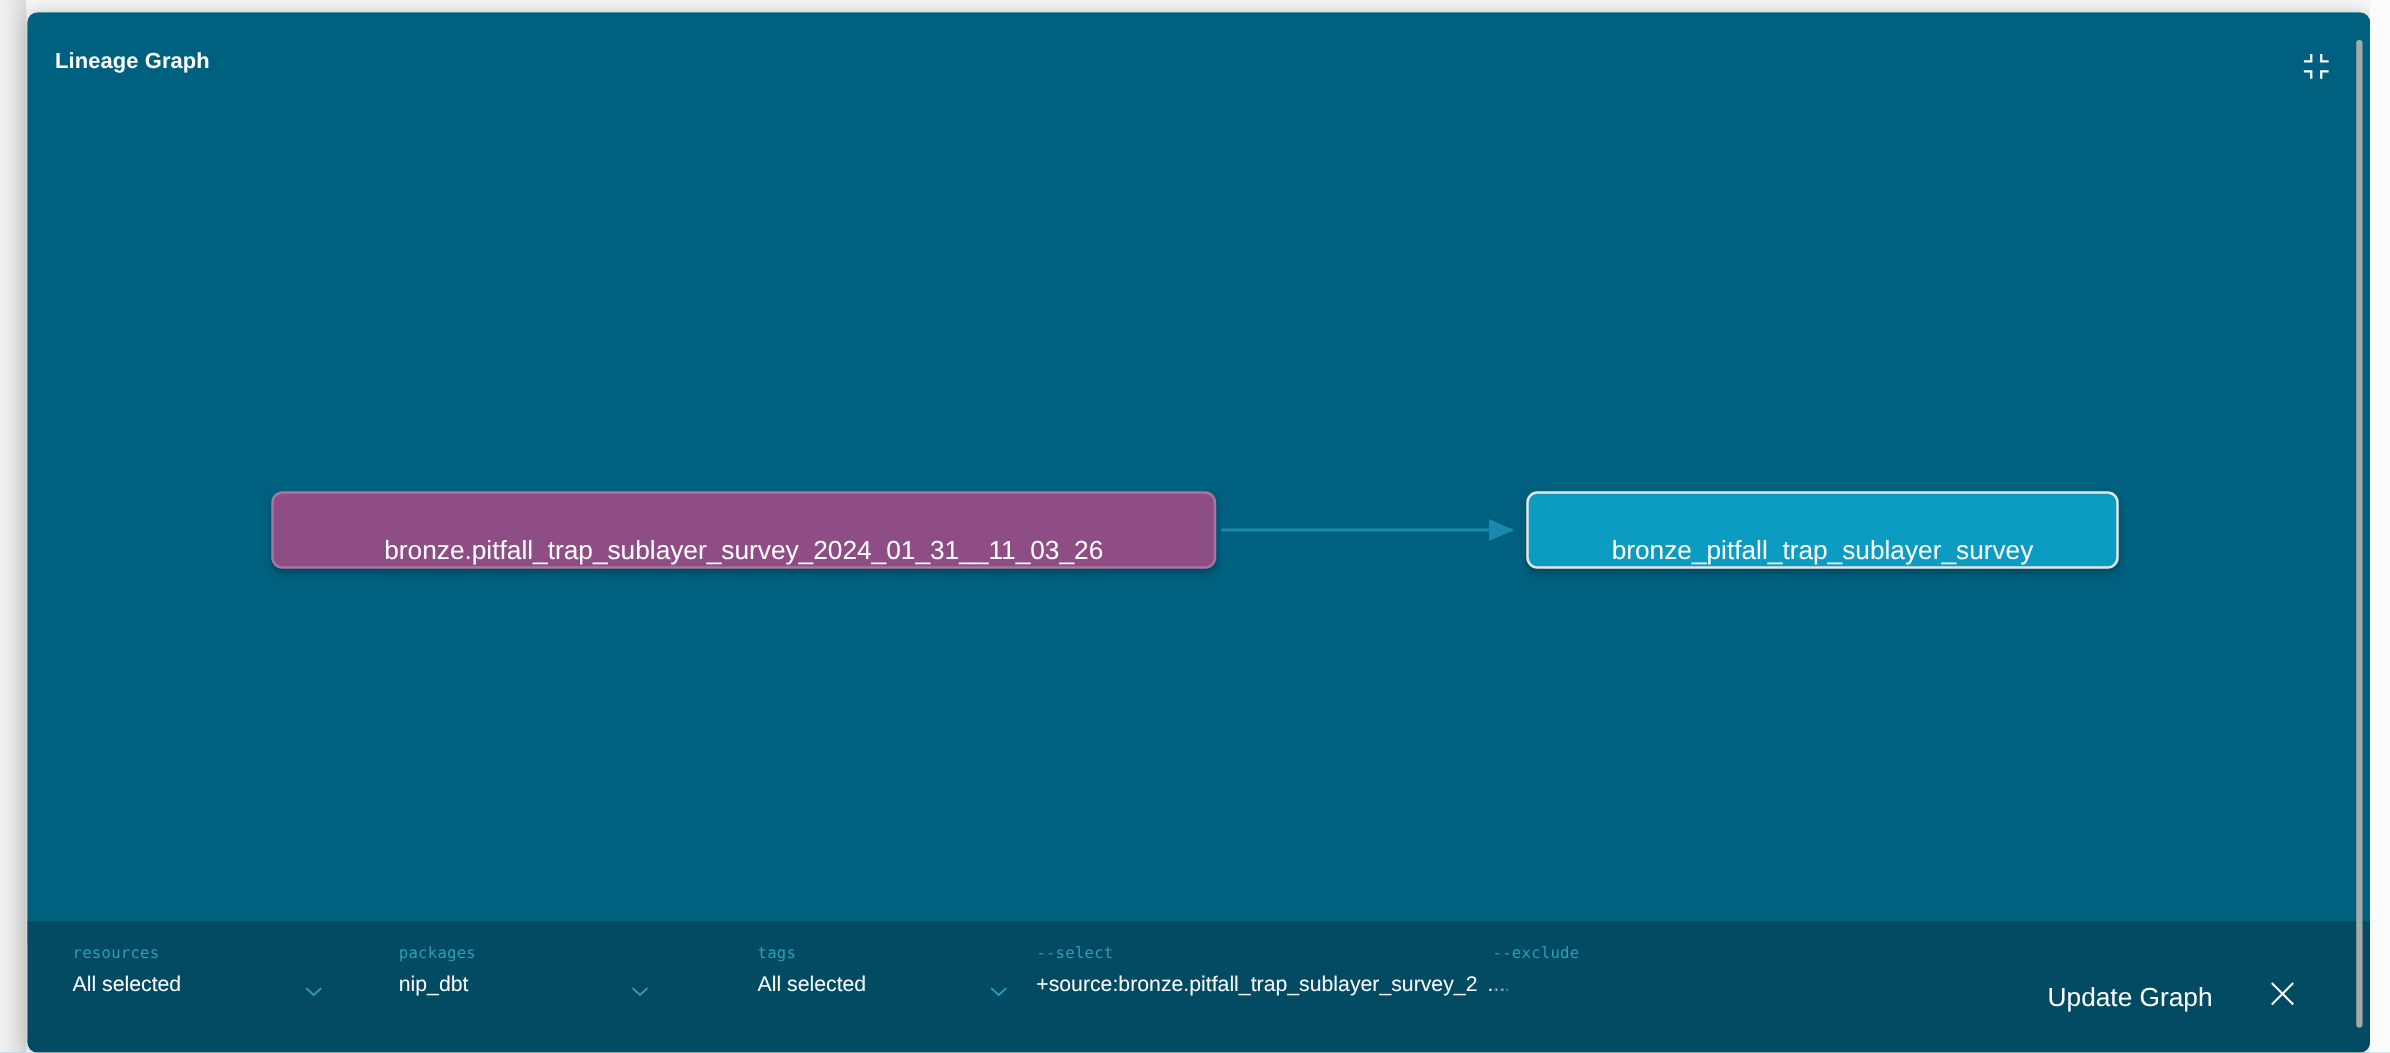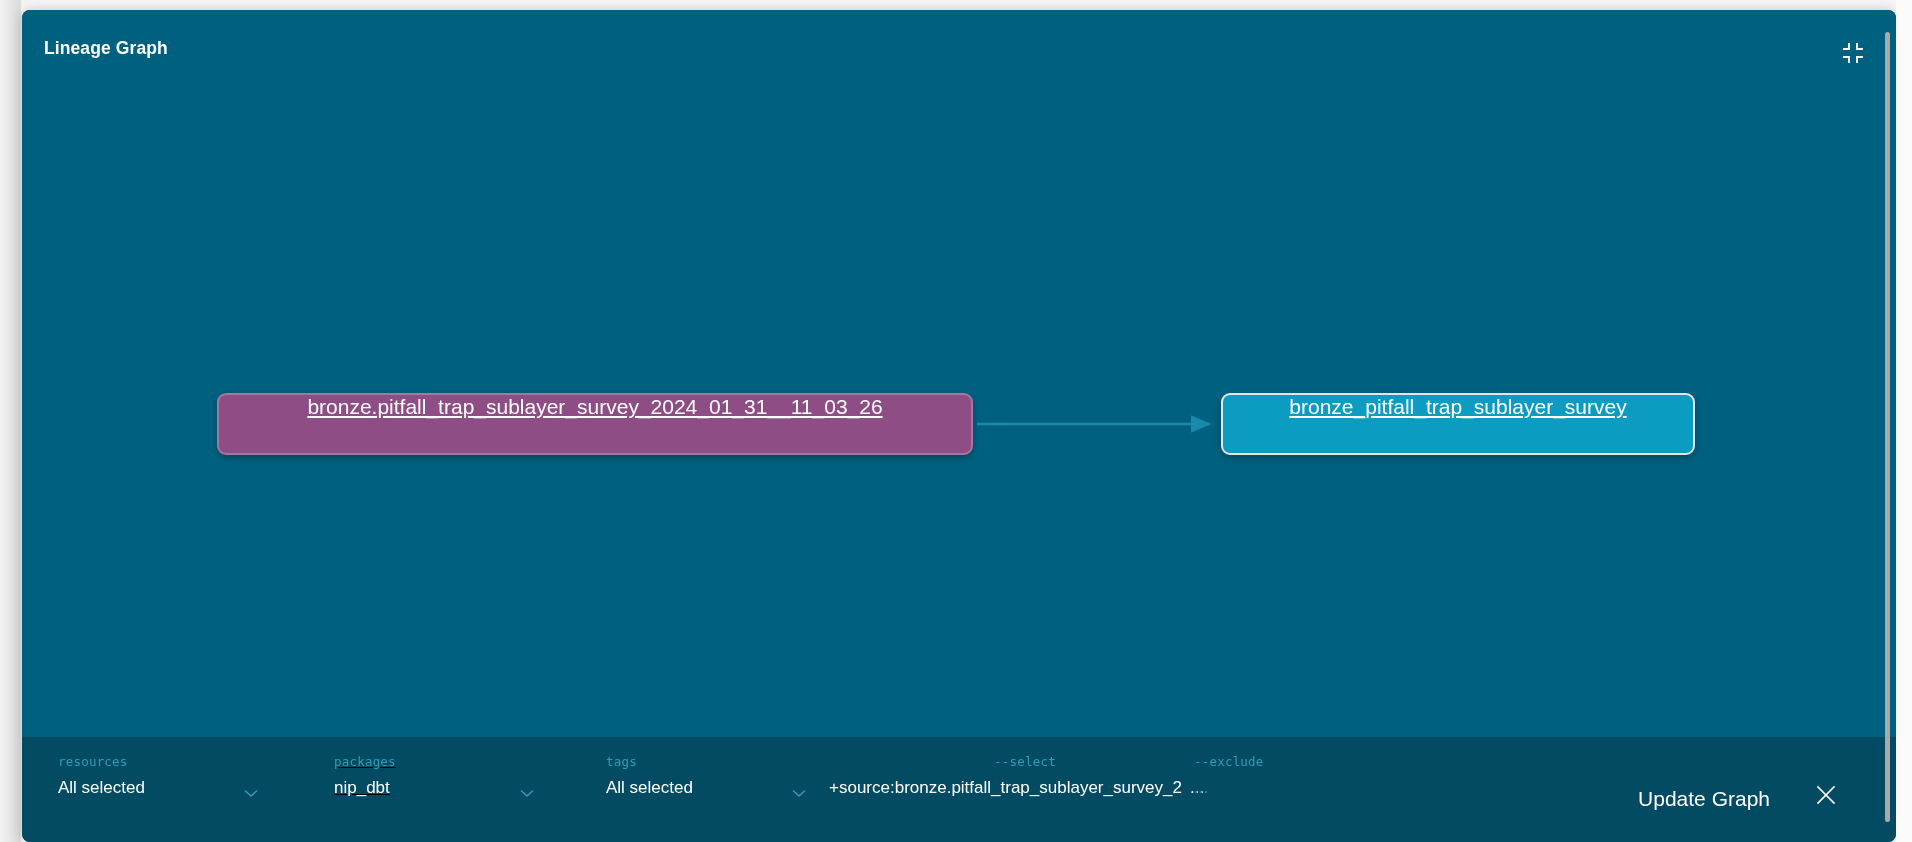--- a/index.html
+++ b/index.html
@@ -79,30 +79,29 @@
   #graph-svg {
     position: absolute;
     left: 0; top: 0;
     width: 100%;
     height: 100%;
   }
 
   .node {
     position: absolute;
     display: flex;
-    align-items: flex-start;
+    align-items: flex-end;
     justify-content: center;
     height: 62px;
     border-radius: 9px;
     color: #ffffff;
     font-size: 21px;
     white-space: nowrap;
     cursor: pointer;
     box-shadow: 0 3px 6px rgba(0,0,0,0.25);
-    text-decoration: underline;
   }
   #node-source {
     left: 195px;
     top: 307px;
     width: 756px;
     background: #8f4d85;
     border: 2px solid #a776a0;
   }
   #node-model {
     left: 1199px;
@@ -146,23 +145,23 @@
     cursor: pointer;
   }
   .select-row .control-value { flex: 1; }
   .chev {
     width: 14px;
     height: 9px;
     flex: none;
   }
 
   #group-resources { left: 36px;  width: 200px; }
-  #group-packages  { left: 312px; width: 200px; text-decoration: underline; }
+  #group-packages  { left: 297px; width: 200px; }
   #group-tags      { left: 584px; width: 200px; }
-  #group-select    { left: 807px; width: 392px; text-align: center; }
+  #group-select    { left: 807px; width: 392px; }
   #group-exclude   { left: 1172px; width: 360px; }
 
   .truncate-dots {
     color: #ffffff;
     font-size: 17px;
     margin-left: 8px;
   }
   #select-value-row { display: flex; align-items: baseline; cursor: text; }
 
   #update-graph-btn {

